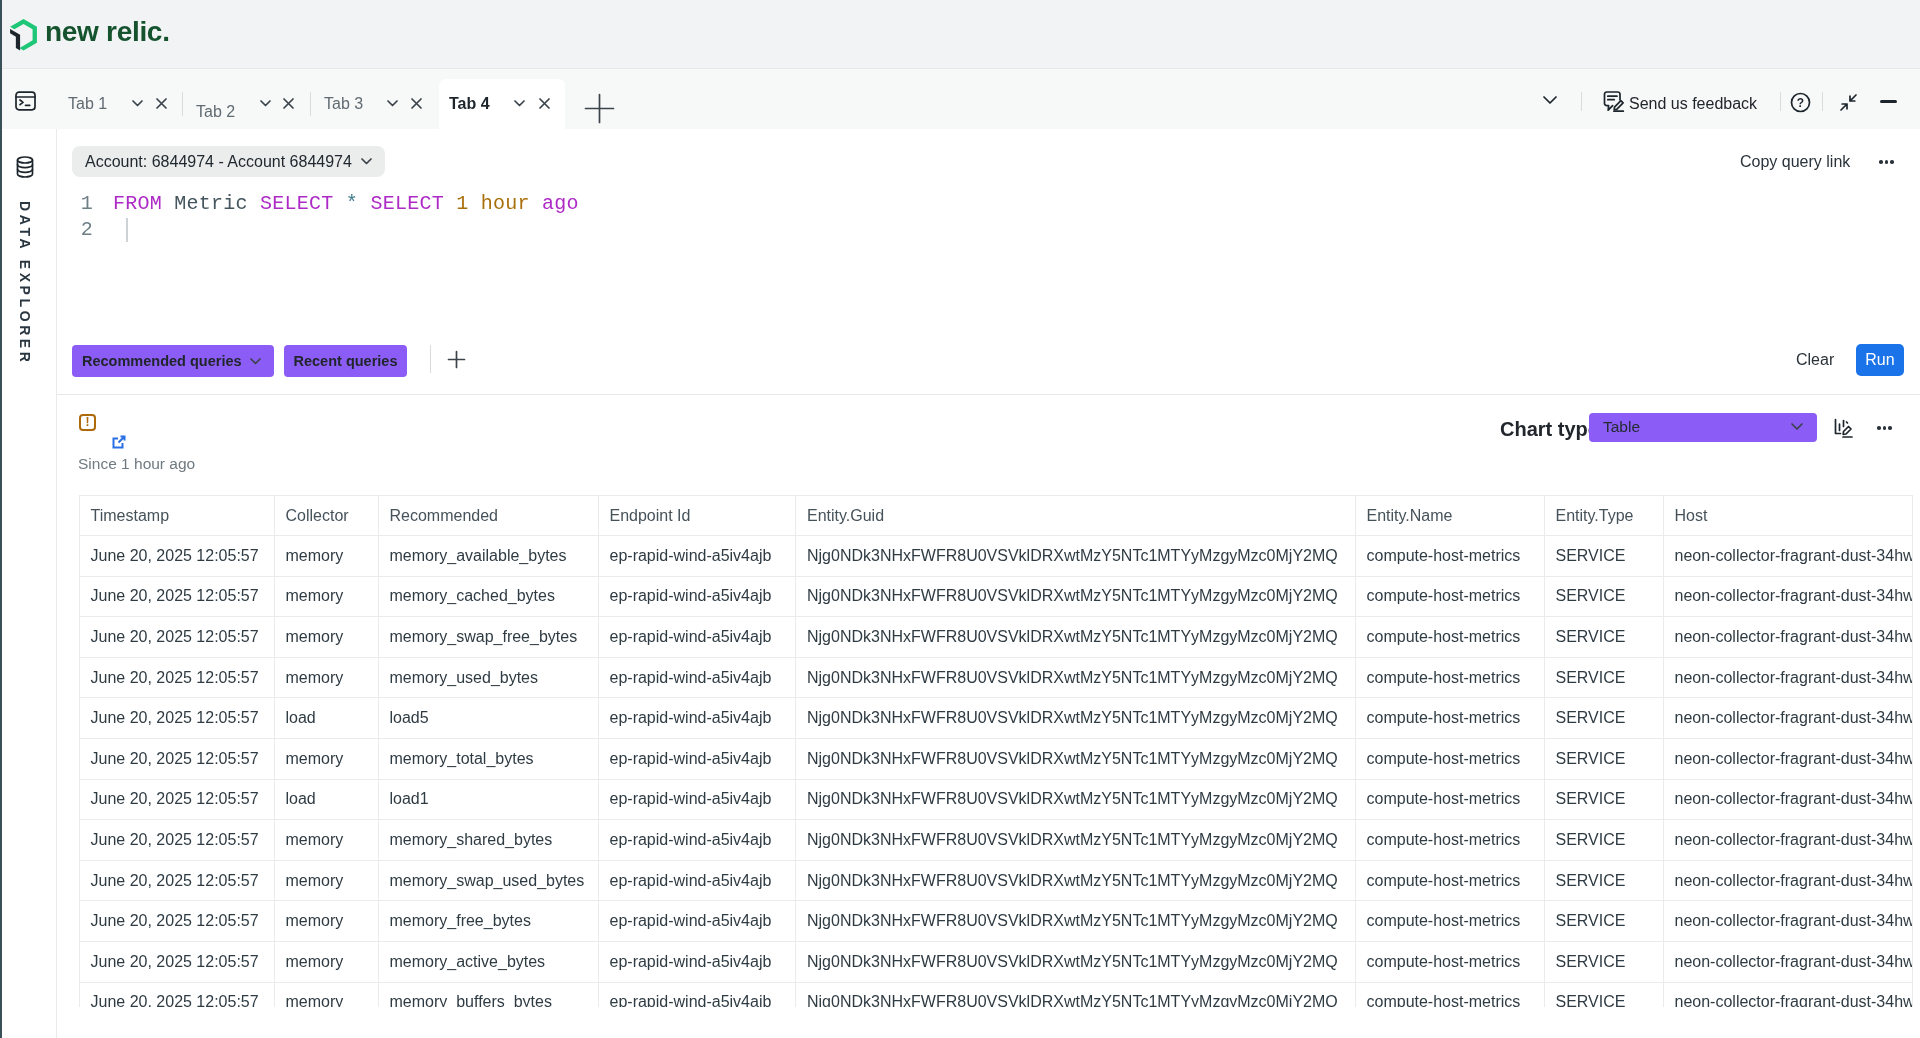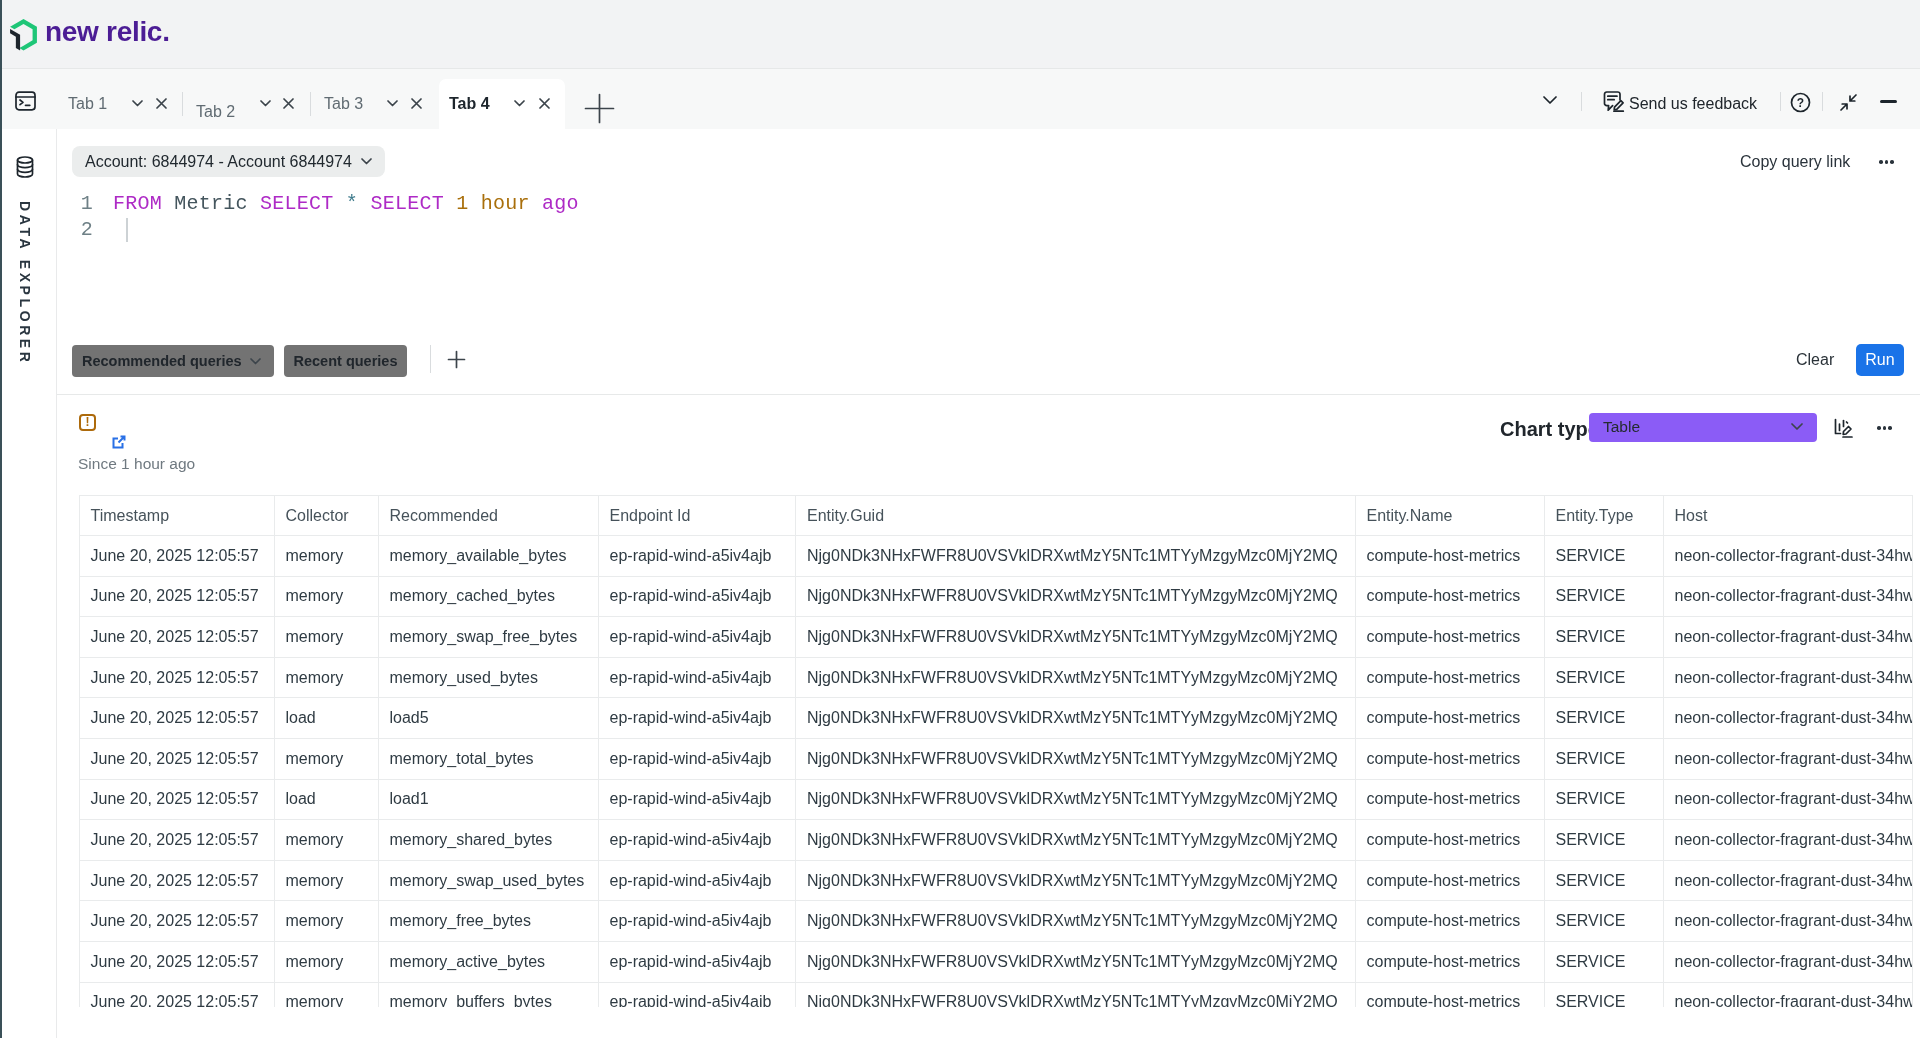--- a/index.html
+++ b/index.html
@@ -4,21 +4,21 @@
 <style>
 * { margin:0; padding:0; box-sizing:border-box; }
 html,body { width:1920px; height:1038px; }
 body { font-family:"Liberation Sans", sans-serif; background:#fff; color:#1d252c; }
 #app { position:relative; width:1920px; height:1038px; overflow:hidden; background:#fff; }
 .abs { position:absolute; }
 
 
 #hdr { position:absolute; left:0; top:0; width:1920px; height:69px; background:#f2f3f4; border-bottom:1px solid #e6e8e8; }
 #logo { position:absolute; left:10px; top:19px; }
-#wordmark { position:absolute; left:45px; top:16px; font-size:28px; font-weight:bold; letter-spacing:-0.3px; color:#4c1d95; }
+#wordmark { position:absolute; left:45px; top:16px; font-size:28px; font-weight:bold; letter-spacing:-0.3px; color:#14532d; }
 
 
 #tabbar { position:absolute; left:0; top:69px; width:1920px; height:60px; background:#f7f8f8; }
 .tabtxt { font-size:16px; color:#606b72; }
 .tabtxt.active { color:#1d252c; font-weight:bold; }
 #activetab { position:absolute; left:439px; top:10px; width:126px; height:50px; background:#fff; border-radius:7px 7px 0 0; }
 .vsep { position:absolute; top:23px; width:1px; height:24px; background:#d9dcde; }
 .icn { stroke:#1d252c; fill:none; stroke-width:1.7; stroke-linecap:round; stroke-linejoin:round; }
 .icn2 { stroke:#3c444b; fill:none; stroke-width:1.7; stroke-linecap:round; stroke-linejoin:round; }
 
@@ -37,21 +37,21 @@
 .ddots i { width:3.5px; height:3.5px; border-radius:50%; background:#2a333b; }
 
 
 #editor { position:absolute; left:0; top:62px; font-family:"Liberation Mono", monospace; font-size:20px; line-height:26px; color:#45565e; letter-spacing:0.25px; }
 .lnum { position:absolute; width:36px; text-align:right; color:#6e8086; }
 .lcode { position:absolute; left:56px; white-space:pre; }
 .kw { color:#ae2ac6; } .attr { color:#45565e; } .num { color:#a96f0b; } .star { color:#3f7b8c; }
 #caret { position:absolute; left:69px; top:89px; width:2px; height:24px; background:#cdd2d5; }
 
 
-.graybtn { position:absolute; top:216px; height:29px; background:#737373; border-radius:4px; display:flex; align-items:center; padding:16px 10px; font-size:14.5px; font-weight:bold; color:#20262c; white-space:nowrap; }
+.graybtn { position:absolute; top:216px; height:29px; background:#8b5cf6; border-radius:4px; display:flex; align-items:center; padding:16px 10px; font-size:14.5px; font-weight:bold; color:#20262c; white-space:nowrap; }
 #clearbtn { position:absolute; top:222px; left:1739px; font-size:16px; color:#2a3238; }
 #runbtn { position:absolute; top:214.5px; left:1799px; width:48px; height:32px; background:#1a73e8; border-radius:5px; color:#fff; font-size:16px; display:flex; align-items:center; justify-content:center; }
 #divider { position:absolute; left:0; top:265px; width:1863px; height:1px; background:#e7e9e9; }
 
 
 #warnicon { position:absolute; left:22px; top:285px; width:17px; height:17px; border:2px solid #ad6a0b; border-radius:4px; color:#ad6a0b; font-size:12px; font-weight:bold; text-align:center; line-height:13px; }
 #warntext { position:absolute; left:47px; top:281px; white-space:nowrap; font-size:16px; letter-spacing:0.2px; color:#2a333c; line-height:21px; }
 #warntext a { color:#2970e6; text-decoration:none; }
 #extlink { position:absolute; left:54px; top:305px; }
 #sincetxt { position:absolute; left:21px; top:326px; font-size:15.5px; color:#6f7980; }

